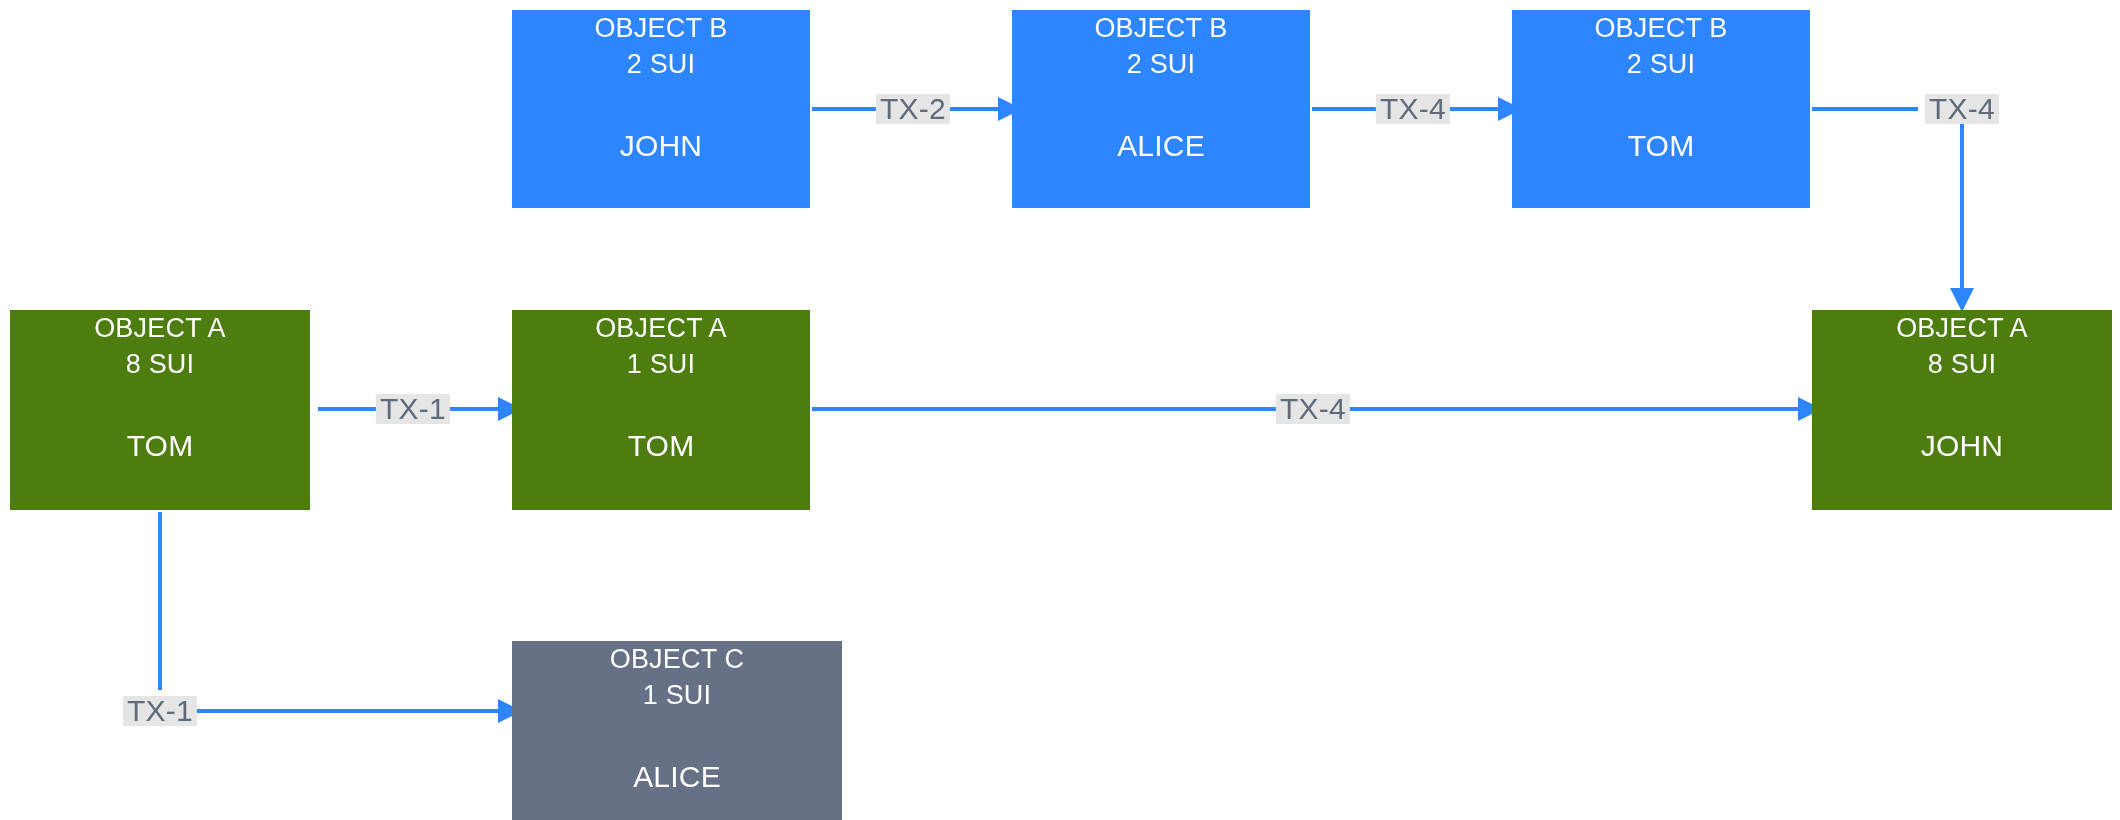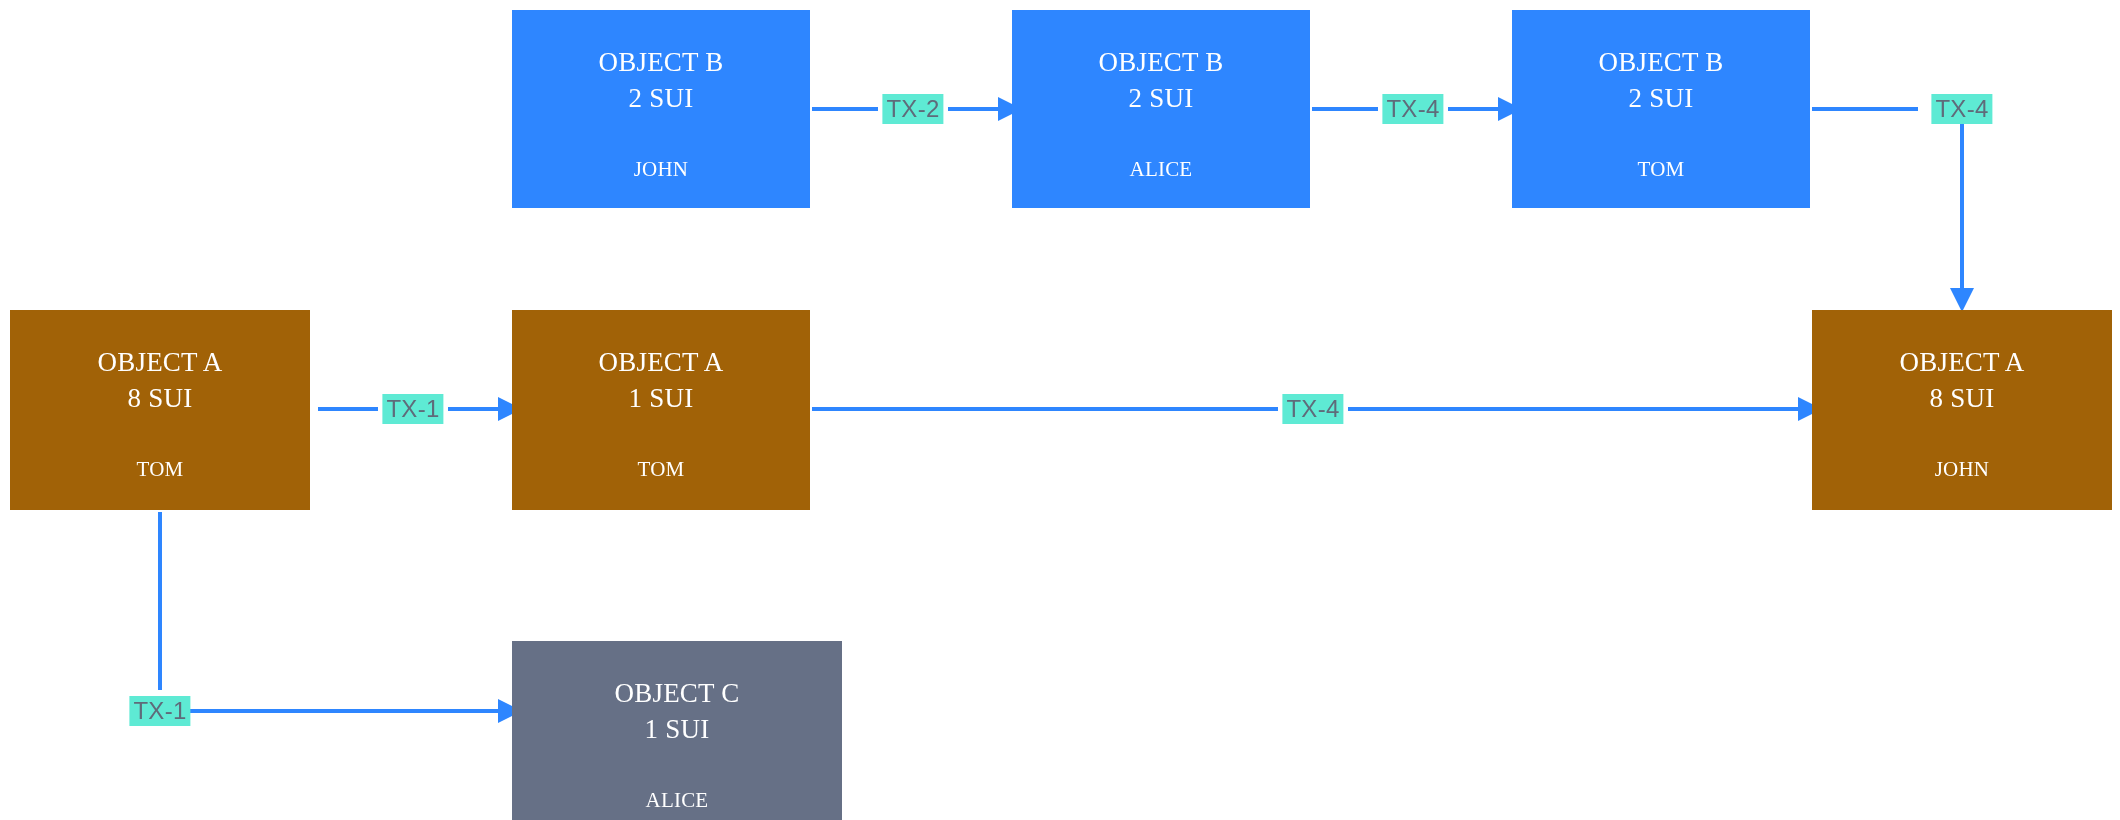--- a/index.html
+++ b/index.html
@@ -22,45 +22,43 @@
 
   
   .node {
     position: absolute;
     box-sizing: border-box;
     display: flex;
     flex-direction: column;
     align-items: center;
     color: #ffffff;
     text-align: right;
-    padding-top: 34px;
-    font-family: Liberation Serif, serif;
   }
   .node.blue  { background: #2e86ff; }
-  .node.black { background: #a16207; }
+  .node.black { background: #4d7c0f; }
   .node.gray  { background: #667086; }
 
   .node-title {
     font-size: 27px;
     line-height: 36px;
     letter-spacing: 0.2px;
     white-space: nowrap;
   }
   .node-amount {
     font-size: 27px;
     line-height: 36px;
     letter-spacing: 0.2px;
     white-space: nowrap;
   }
   .node-owner {
-    font-size: 21px;
+    font-size: 30px;
     line-height: 36px;
     letter-spacing: 0.2px;
     white-space: nowrap;
-    margin-top: 35px;
+    margin-top: 46px;
   }
 
   
   .edge-svg {
     position: absolute;
     left: 0;
     top: 0;
     width: 2120px;
     height: 820px;
     pointer-events: none;
@@ -71,26 +69,26 @@
     stroke-width: 4;
     fill: none;
   }
   .edge-head {
     fill: #2e86ff;
   }
 
   
   .edge-label {
     position: absolute;
-    font-size: 24px;
+    font-size: 30px;
     line-height: 30px;
     color: #5f6b7a;
     letter-spacing: 0.3px;
     white-space: nowrap;
-    background: #5eead4;
+    background: #e5e5e5;
     padding: 0 4px;
     transform: translate(-50%, -50%);
   }
 </style>
 </head>
 <body>
 
 <div id="canvas">
 
   <svg class="edge-svg" viewBox="0 0 2120 820" width="2120" height="820">

